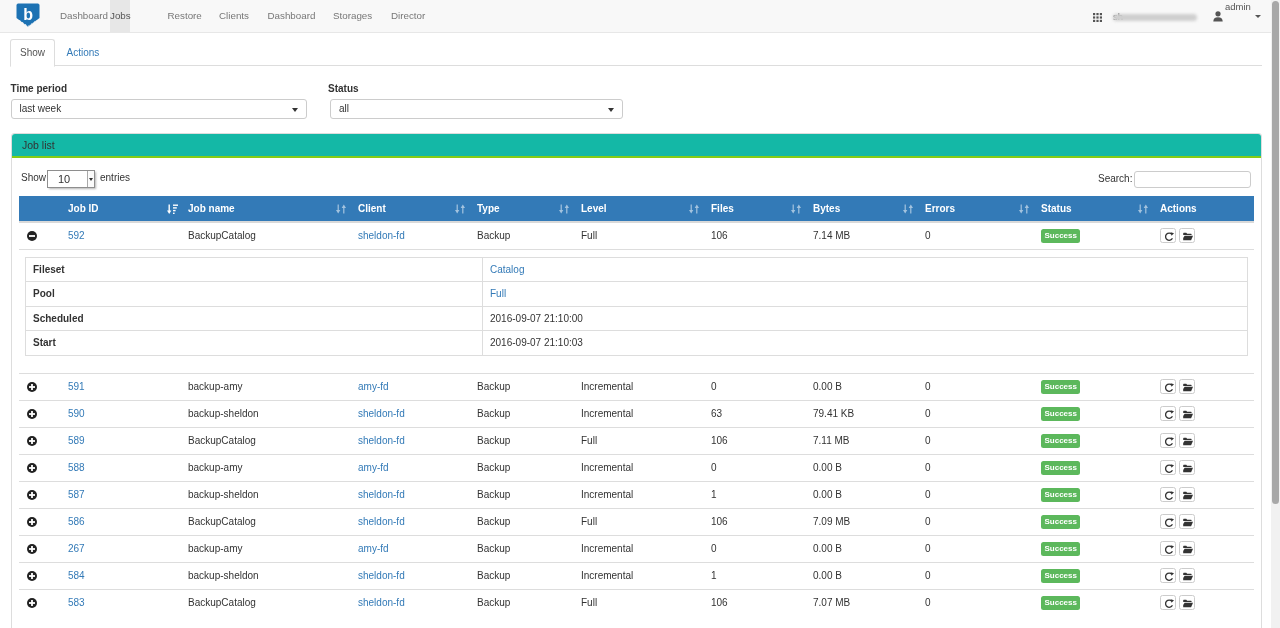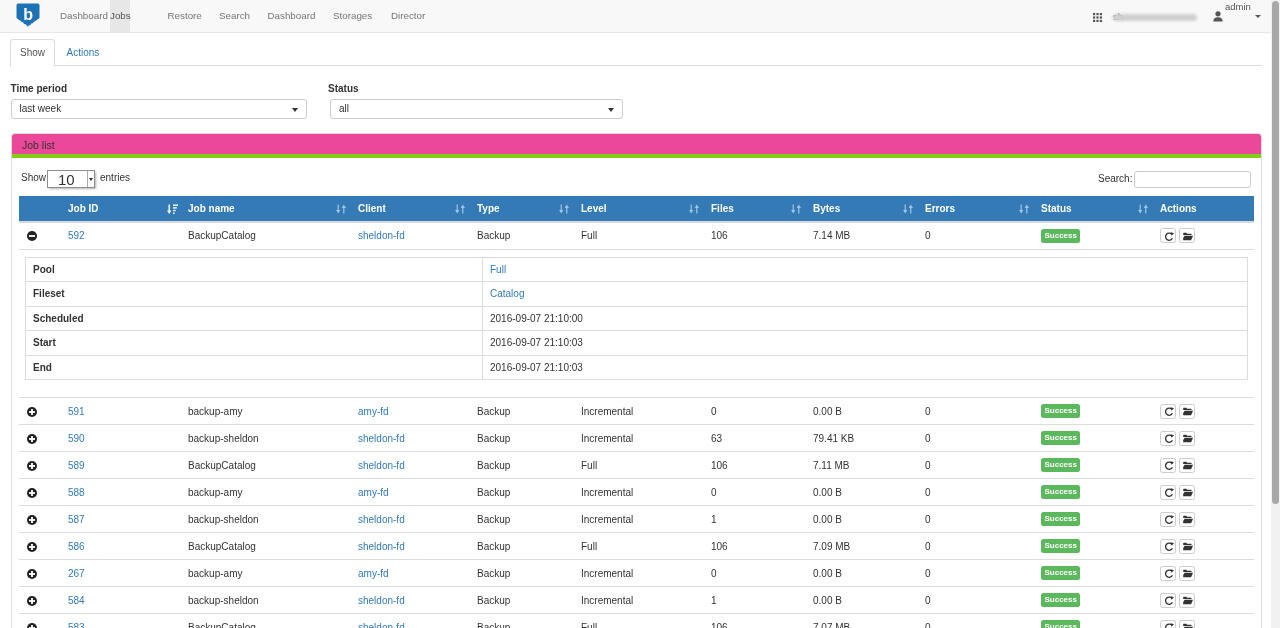--- a/index.html
+++ b/index.html
@@ -24,25 +24,25 @@
 #tab-show { position:absolute; left:0; top:0; width:45px; height:28px; background:#fff; border:1px solid #ddd; border-bottom:1px solid #fff; border-radius:3px 3px 0 0; text-align:center; line-height:26px; color:#555; font-size:10px; }
 #tab-actions { position:absolute; left:45px; top:0; height:27px; padding:0 0 0 11.5px; line-height:27px; color:#337ab7; font-size:10px; }
 
 
 .flabel { position:absolute; font-weight:bold; font-size:10px; color:#333; }
 .fselect { position:absolute; height:20px; background:#fff; border:1px solid #ccc; border-radius:3px; line-height:18px; color:#333; padding-left:8px; font-size:10px; }
 .fselect:after { content:""; position:absolute; right:8px; top:8px; width:0; height:0; border-left:3.5px solid transparent; border-right:3.5px solid transparent; border-top:4.5px solid #333; }
 
 
 #panel { position:absolute; left:11px; top:133px; width:1251px; height:600px; border:1px solid #ddd; border-radius:3px; background:#fff; }
-#panel-head { height:24px; background:#ec4899; border-bottom:4px solid #84cc16; border-radius:3px 3px 0 0; line-height:23px; padding-left:10px; font-size:10.5px; color:#333; }
+#panel-head { height:24px; background:#14b8a6; border-bottom:2px solid #84cc16; border-radius:3px 3px 0 0; line-height:23px; padding-left:10px; font-size:10.5px; color:#333; }
 
 #show-label { position:absolute; left:21px; top:172px; font-size:10px; }
 #len-select { position:absolute; left:47px; top:170px; width:48px; height:18px; border:1px solid #8e8e8e; background:#fff; box-shadow:1.5px 1.5px 2px -0.5px rgba(0,0,0,0.3); }
-#len-select .val { position:absolute; left:10px; top:0; line-height:17px; font-size:15px; color:#333; }
+#len-select .val { position:absolute; left:10px; top:0; line-height:17px; font-size:11px; color:#333; }
 #len-select .arrowbox { position:absolute; right:0; top:0; bottom:0; width:7px; border-left:1px solid #a9a9a9; background:#fbfbfb; }
 #len-select .arrowbox:after { content:""; position:absolute; left:0.5px; top:6.5px; width:0; height:0; border-left:2.8px solid transparent; border-right:2.8px solid transparent; border-top:3.8px solid #333; }
 #entries-label { position:absolute; left:100px; top:172px; font-size:10px; }
 #search-label { position:absolute; left:1098px; top:173px; font-size:10px; }
 #search-input { position:absolute; left:1134px; top:171px; width:117px; height:16.5px; border:1px solid #ccc; border-radius:3px; background:#fff; }
 
 
 #tablewrap { position:absolute; left:19px; top:196px; width:1235px; }
 table { border-collapse:collapse; table-layout:fixed; width:1235px; }
 thead th { background:#337ab7; color:#fff; font-weight:bold; font-size:10px; text-align:left; padding:0 0 0 8px; height:26px; border-bottom:2px solid #d9d9d9; position:relative; }
@@ -77,21 +77,21 @@
 <div id="navbar">
   <svg id="logo" width="24" height="24" viewBox="0 0 24 24">
     <path d="M1.8,0.5 L22.2,0.5 L23.5,1.8 L23.5,15 L12,23.8 L0.5,15 L0.5,1.8 Z" fill="#1d72b3"></path>
     <path d="M3.2,17.3 L12,23.4 L20.8,17.3" stroke="#f4f4f4" stroke-width="0.9" fill="none" stroke-dasharray="2,1.5"></path>
     <text x="12.2" y="17" font-family="Liberation Sans" font-size="16" font-weight="bold" fill="#fff" text-anchor="middle">b</text>
   </svg>
   <div class="nav">
     <span style="left:60px">Dashboard</span>
       <span class="active" style="left:110px;width:20px">Jobs</span>
       <span style="left:167.5px">Restore</span>
-      <span style="left:219px">Search</span>
+      <span style="left:219px">Clients</span>
       <span style="left:267.5px">Dashboard</span>
       <span style="left:333px">Storages</span>
       <span style="left:391px">Director</span>
   </div>
   <svg id="gridicon" width="9" height="9" viewBox="0 0 9 9" fill="#555">
     <rect x="0" y="0" width="2.2" height="2.2"></rect>
       <rect x="3.4" y="0" width="2.2" height="2.2"></rect>
       <rect x="6.8" y="0" width="2.2" height="2.2"></rect>
     <rect x="0" y="3.4" width="2.2" height="2.2"></rect>
       <rect x="3.4" y="3.4" width="2.2" height="2.2"></rect>
@@ -231,39 +231,35 @@
               </svg></span><span class="abtn"><svg width="10" height="9" viewBox="0 0 10 9">
                 <path d="M0.2,3 L0.2,1.4 Q0.2,0.8 0.8,0.8 L3.3,0.8 L4.1,1.8 L8,1.8 Q8.6,1.8 8.6,2.4 L8.6,3 Z" fill="#333"></path>
                 <path d="M1.6,3.7 L10,3.7 L8.1,8.3 L0.2,8.3 L0.2,6 Z" fill="#333"></path>
               </svg></span></td>
         </tr>
         <tr>
           <td colspan="11" class="detail">
             <table class="subtable">
               <tbody>
                 <tr>
+                  <td class="lbl">Fileset</td>
+                  <td><a>Catalog</a></td>
+                </tr>
+                <tr>
                   <td class="lbl">Pool</td>
                   <td><a>Full</a></td>
-                </tr>
-                <tr>
-                  <td class="lbl">Fileset</td>
-                  <td><a>Catalog</a></td>
                 </tr>
                 <tr>
                   <td class="lbl">Scheduled</td>
                   <td>2016-09-07 21:10:00</td>
                 </tr>
                 <tr>
                   <td class="lbl">Start</td>
                   <td>2016-09-07 21:10:03</td>
                 </tr>
-                <tr>
-                  <td class="lbl">End</td>
-                  <td>2016-09-07 21:10:03</td>
-                </tr>
               </tbody>
             </table>
           </td>
         </tr>
         <tr>
           <td><svg class="exp" width="10" height="10" viewBox="0 0 10 10">
               <circle cx="5" cy="5" r="5" fill="#222"></circle>
               <rect x="2" y="4.1" width="6" height="1.8" fill="#fff"></rect>
               <rect x="4.1" y="2" width="1.8" height="6" fill="#fff"></rect>
             </svg></td>

